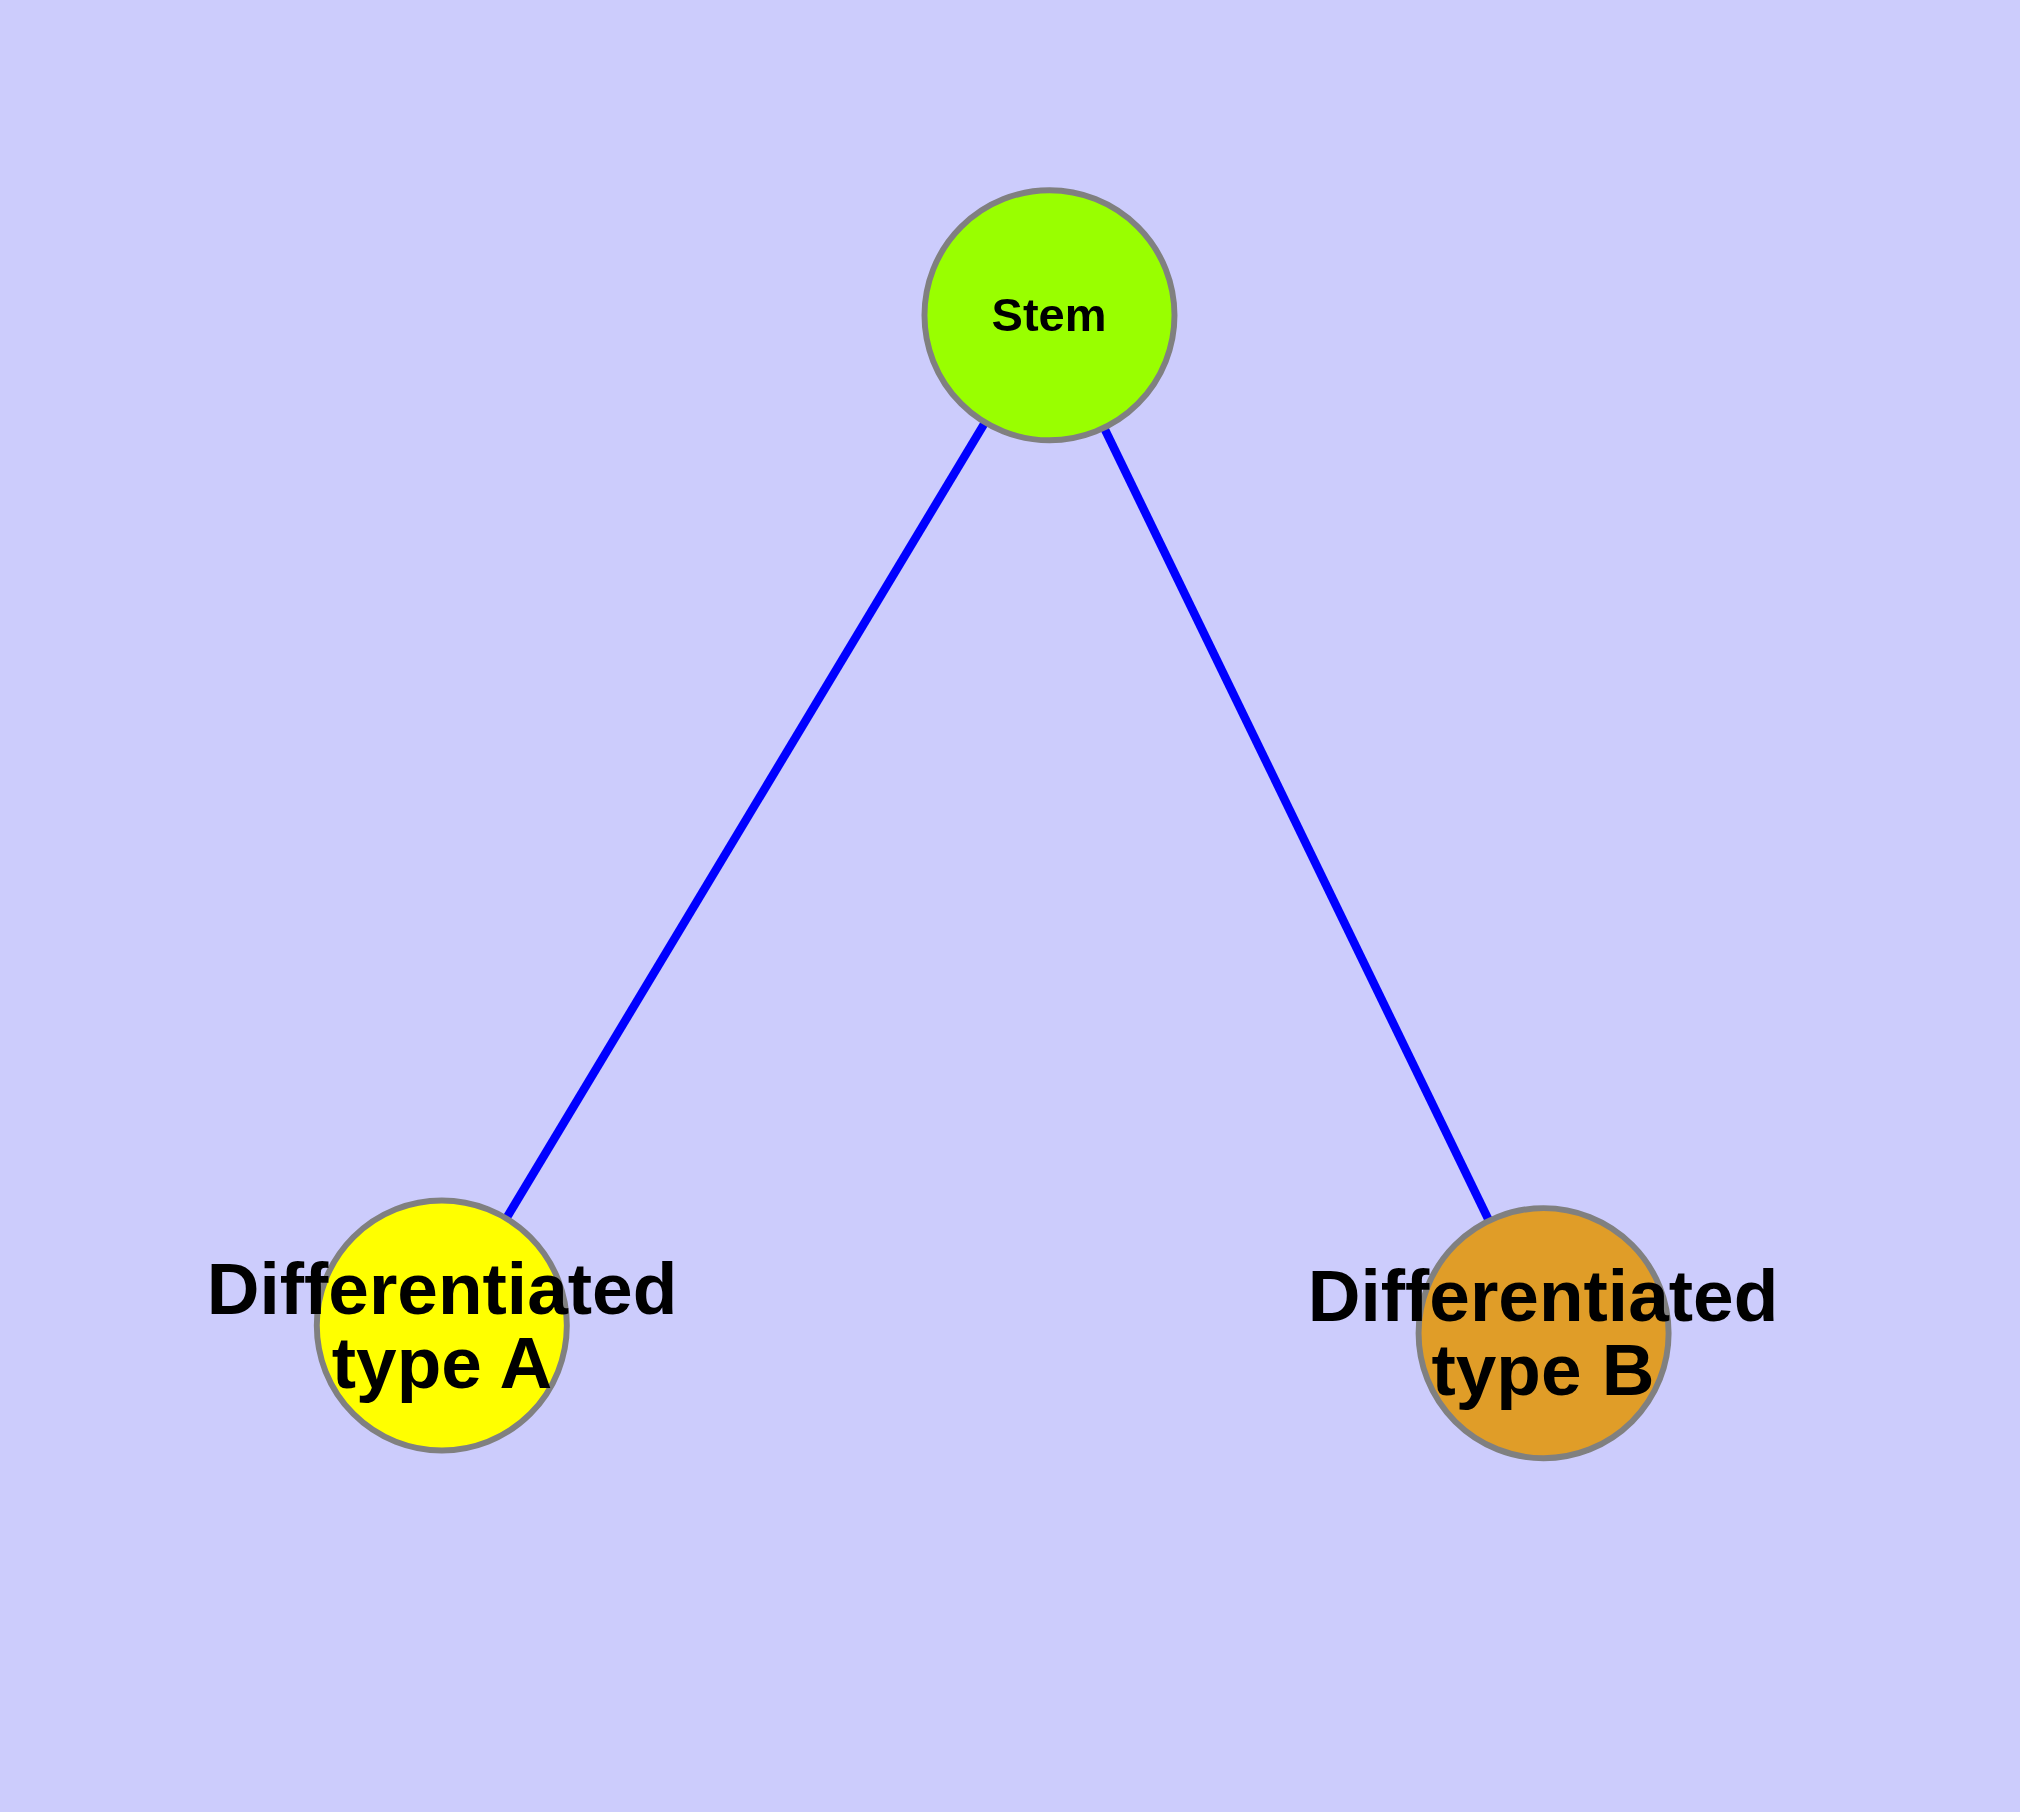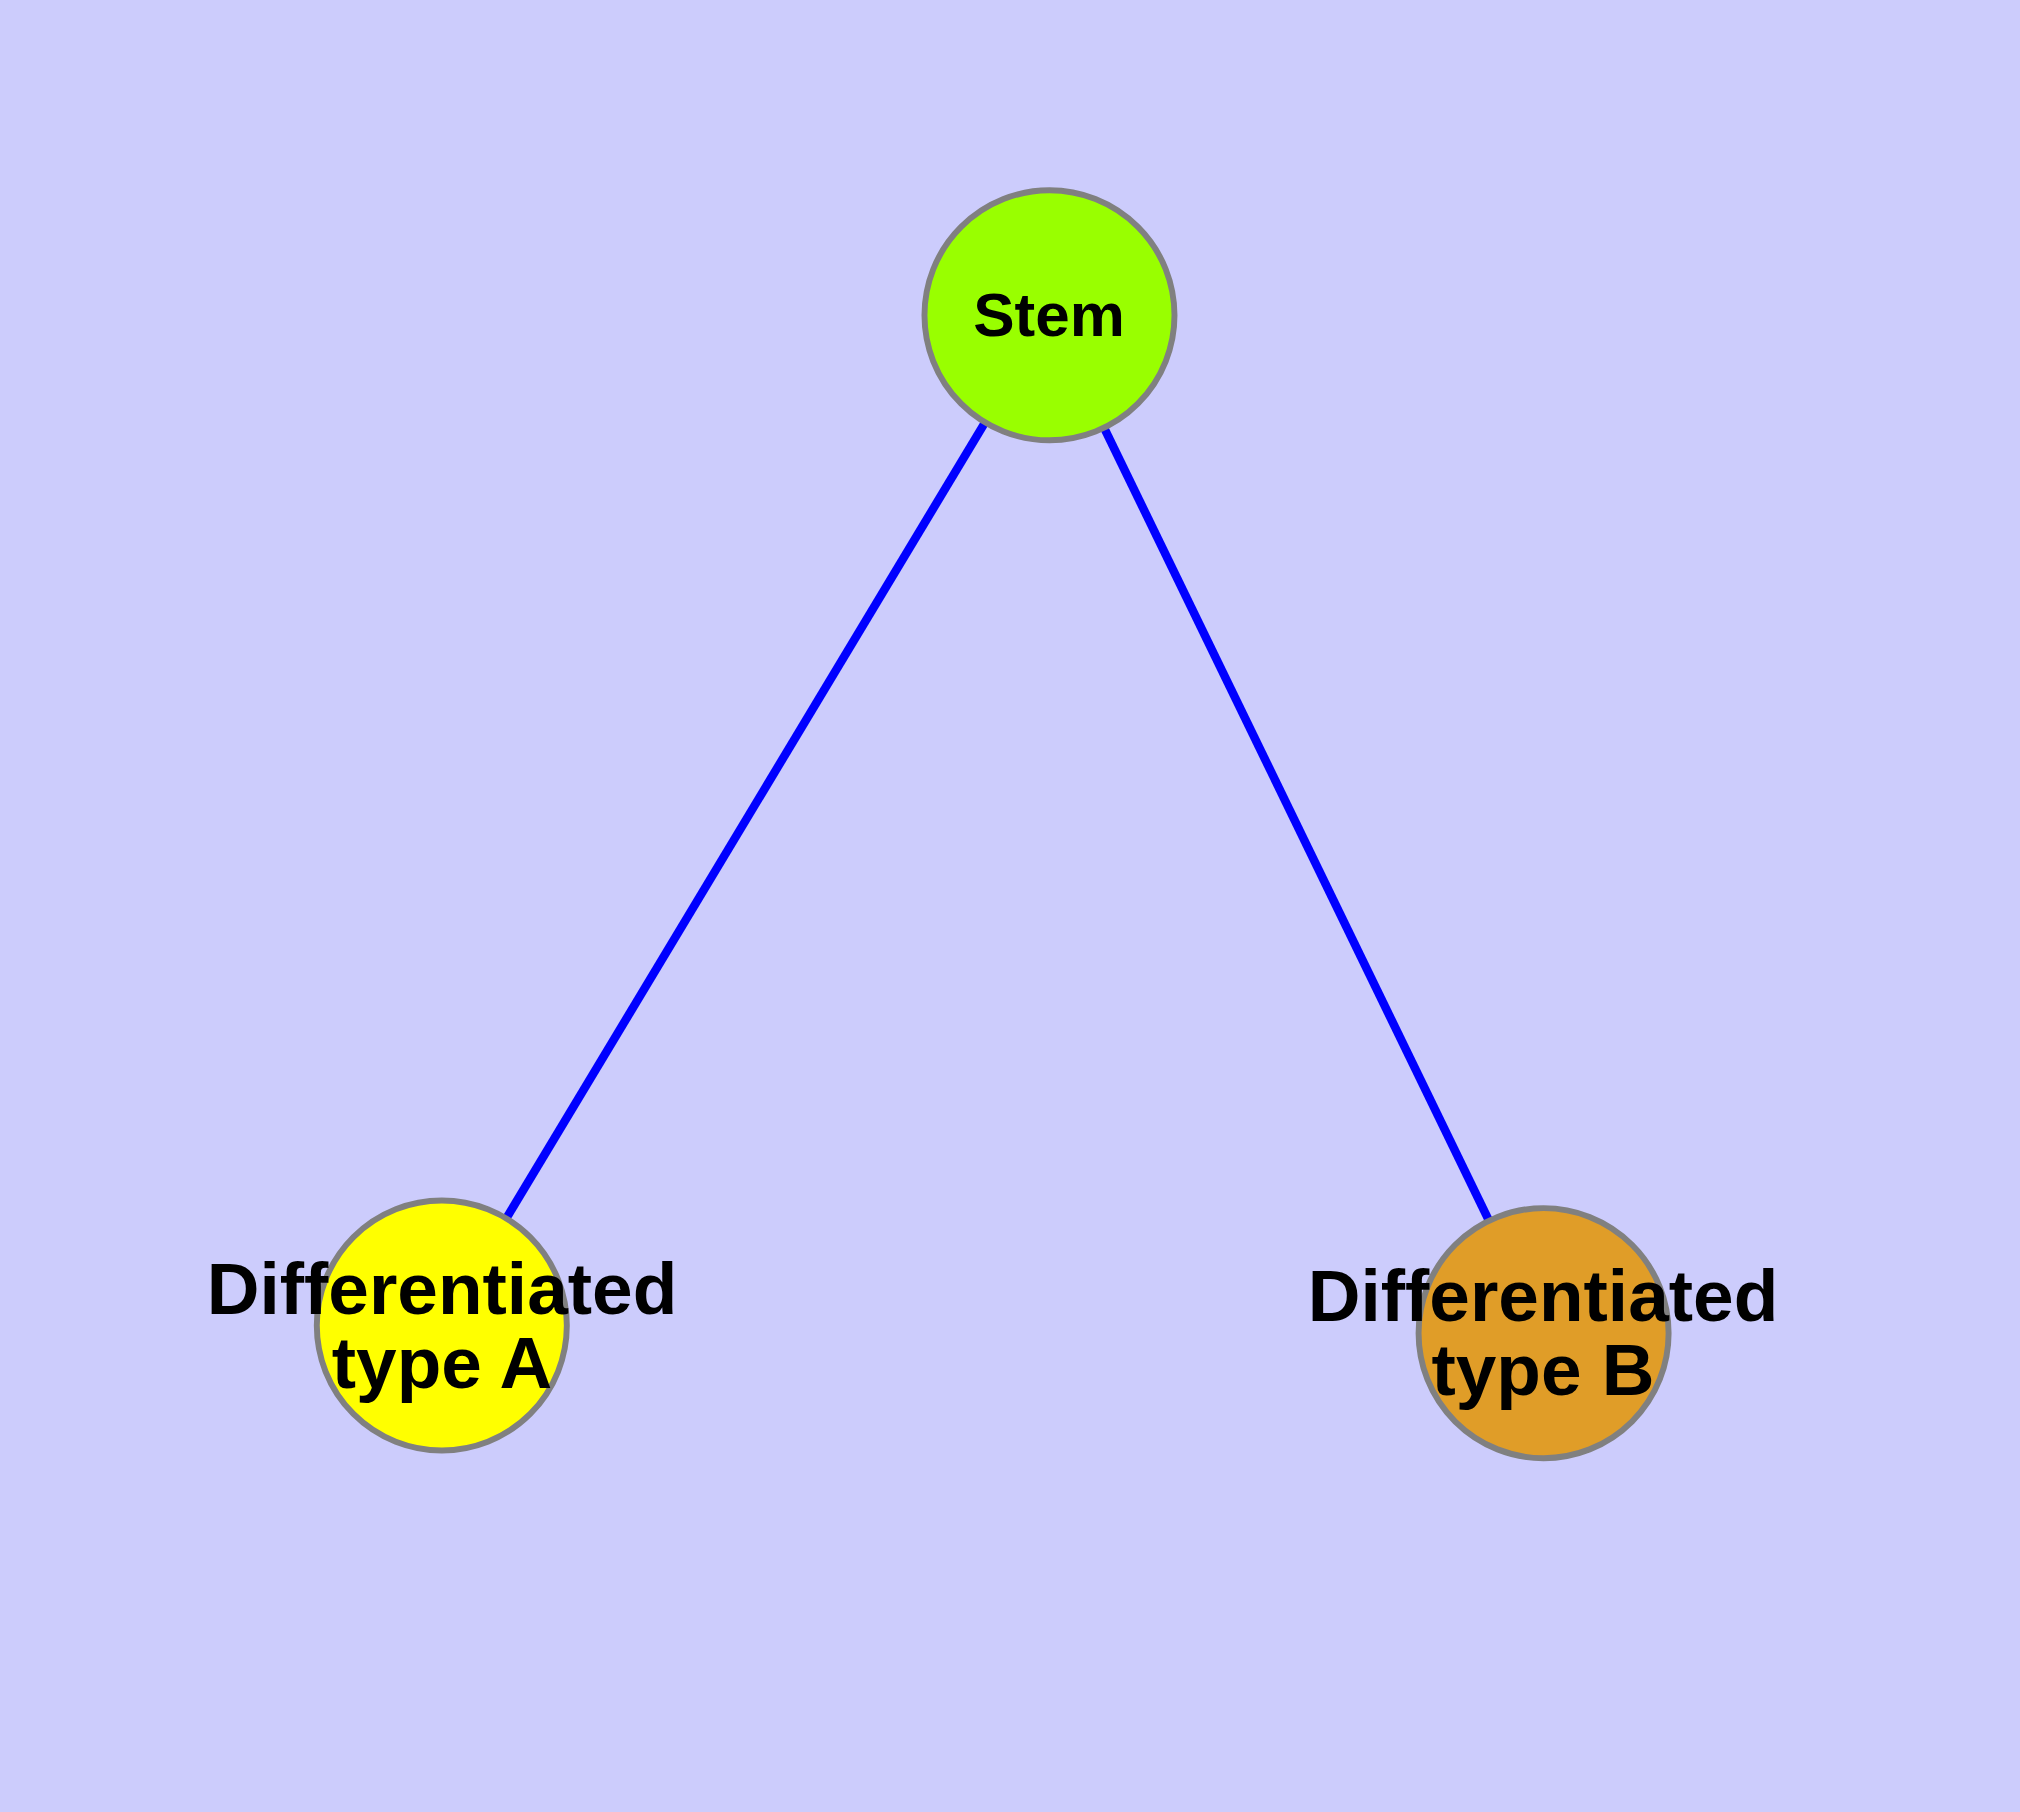--- a/index.html
+++ b/index.html
@@ -52,21 +52,21 @@
         <line x1="1238" y1="372" x2="1821" y2="1573" stroke="#0000ff" stroke-width="10" stroke-linecap="butt"></line>
       </g>
     <g id="node-layer">
         <circle cx="1238" cy="372" r="147.5" fill="#99ff00" stroke="#808080" stroke-width="7"></circle>
         <circle cx="521" cy="1564" r="147.5" fill="#ffff00" stroke="#808080" stroke-width="7"></circle>
         <circle cx="1821" cy="1573" r="147.5" fill="#e09d28" stroke="#808080" stroke-width="7"></circle>
       </g>
   </svg>
 
   <div id="label-layer">
-      <div class="node-label" style="left: 1049px; top: 315px; font-size: 62px; color: rgb(0, 0, 0);">Stem</div>
+      <div class="node-label" style="left: 1049px; top: 315px; font-size: 47px; color: rgb(0, 0, 0);">Stem</div>
       <div class="node-label" style="left: 442px; top: 1326px; font-size: 73px; color: rgb(0, 0, 0);">Differentiated
 type A</div>
       <div class="node-label" style="left: 1543px; top: 1333px; font-size: 73px; color: rgb(0, 0, 0);">Differentiated
 type B</div>
     </div>
 
 </div>
 
 
 </body></html>

